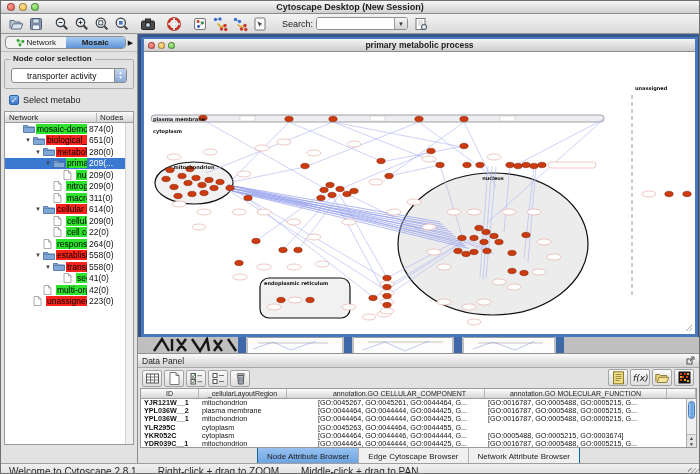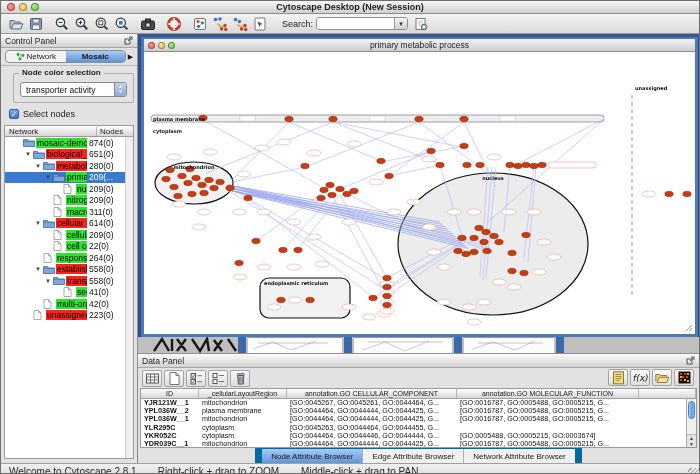--- a/index.html
+++ b/index.html
@@ -31,24 +31,24 @@
   .main{position:relative;height:429px;}
   
   .cpanel{position:absolute;left:0;top:0;width:137px;height:429px;background:#e2e2e2;border-right:1px solid #8b8b8b;}
   .panel-head{height:14px;background:linear-gradient(#fbfbfb,#d2d2d2);border-bottom:1px solid #a8a8a8;
               display:flex;align-items:center;justify-content:space-between;padding:0 4px;font-size:8.5px;color:#222;}
   .cp-tabs{height:18px;display:flex;align-items:center;padding:2px 2px 2px 4px;border-bottom:1px solid #bdbdbd;}
   .seg-group{display:flex;height:13px;border:1px solid #8f8f8f;border-radius:4px;background:#f3f3f3;overflow:hidden;flex:1;}
   .seg{display:flex;align-items:center;justify-content:center;gap:2px;font-size:8px;flex:1;color:#1a1a1a;}
   .seg.sel{background:linear-gradient(#a8ccf2,#5e95d8);font-weight:bold;}
   .tab-arrow{width:9px;font-size:7px;color:#111;text-align:center;flex:none;}
-  .groupbox{position:relative;margin:7px 3px 2px 12px;border:1px solid #aeaeae;border-radius:2px;height:30px;}
+  .groupbox{position:relative;margin:7px 3px 2px 3px;border:1px solid #aeaeae;border-radius:2px;height:30px;}
   .groupbox .gb-label{position:absolute;top:-6px;left:5px;background:#e2e2e2;padding:0 3px;font-size:8px;font-weight:bold;color:#222;}
   .combo{display:flex;align-items:center;height:15px;margin:8px 6px 0 6px;background:#fff;border:1px solid #8a8a8a;border-radius:3px;overflow:hidden;}
-  .combo .combo-text{flex:1;font-size:8.5px;padding-left:5px;color:#111;white-space:nowrap;overflow:hidden;}
+  .combo .combo-text{flex:1;font-size:8.5px;padding-left:15px;color:#111;white-space:nowrap;overflow:hidden;}
   .combo .combo-step{width:12px;align-self:stretch;background:linear-gradient(#c3d4ee,#8aa9d6);border-left:1px solid #8a8a8a;
         display:flex;flex-direction:column;align-items:center;justify-content:center;font-size:4.5px;color:#fff;line-height:1.1;}
   .check-row{display:flex;align-items:center;gap:4px;margin:6px 0 0 8px;font-size:9px;}
   .checkbox{width:10px;height:10px;border-radius:2px;background:linear-gradient(#7fb0ec,#3a74c8);
             border:1px solid #2d5ea8;color:#fff;font-size:8px;line-height:9px;text-align:center;}
   .tree-header{display:flex;height:12px;margin:6px 3px 0 3px;background:linear-gradient(#fcfcfc,#d5d5d5);
                border:1px solid #9b9b9b;font-size:8px;color:#222;align-items:center;}
   .tree-header .th1{flex:1;padding-left:4px;border-right:1px solid #b5b5b5;}
   .tree-header .th2{width:36px;padding-left:3px;}
   .tree-body{position:relative;margin:0 3px;background:#fff;border:1px solid #9b9b9b;border-top:none;height:322px;overflow:hidden;}
@@ -64,46 +64,46 @@
   .lbl.red{background:var(--red);}
   .tcount{flex:none;width:37px;font-size:8.5px;padding-left:2px;color:#111;}
   
   .desktop{position:absolute;left:137px;top:0;right:0;height:429px;background:#3a5c92;overflow:hidden;}
   .net-window{position:absolute;left:3px;top:3px;width:557px;height:300px;border:3px solid #4a78bd;border-top-width:2px;
               background:#fff;box-shadow:0 2px 5px rgba(0,0,0,.45);}
   .net-titlebar{position:relative;height:13px;background:linear-gradient(#f4f4f4,#cdcdcd);border-bottom:1px solid #8c8c8c;
                 display:flex;align-items:center;justify-content:center;}
   .net-titlebar .traffic{left:4px;top:3px;gap:3px;}
   .net-titlebar .traffic i{width:7px;height:7px;}
-  .net-title{font-size:8.5px;font-weight:400;color:#222;}
+  .net-title{font-size:8.5px;font-weight:700;color:#222;}
   .net-canvas-wrap{position:relative;height:282px;background:#fff;overflow:hidden;}
   svg text{font-family:"DejaVu Sans","Liberation Sans",sans-serif;}
   
   .bg-strip{position:absolute;left:0;top:303px;width:563px;height:16px;background:#bfbfbf;}
   .frag{position:absolute;top:0;height:16px;background:#fdfdfd;border-top:1px solid #9a9a9a;}
   .frag-div{position:absolute;top:0;height:16px;width:8px;background:#3f68a8;}
   
   .dpanel{position:absolute;left:0;top:319px;right:0;height:110px;background:#e2e2e2;border-top:1px solid #909090;}
   .dp-toolbar{position:relative;height:20px;display:flex;align-items:center;gap:2px;padding:0 4px;}
   .dbtn{width:20px;height:17px;border:1px solid #a3a3a3;border-radius:2px;background:linear-gradient(#fbfbfb,#dedede);
         display:flex;align-items:flex-end;justify-content:center;flex:none;}
   .dp-right{position:absolute;right:5px;top:1px;display:flex;gap:2px;}
   .dp-table{position:relative;margin:0 2px;height:60px;border:1px solid #9a9a9a;background:#fff;overflow:hidden;}
   .dt-head{display:flex;height:10px;background:linear-gradient(#fdfdfd,#d6d6d6);border-bottom:1px solid #a0a0a0;}
   .dt-head span{font-size:7px;color:#222;text-align:center;border-right:1px solid #b5b5b5;overflow:hidden;white-space:nowrap;line-height:10px;}
   .dt-row{display:flex;height:8.2px;align-items:center;}
   .dt-row span{font-size:7.2px;padding-left:3px;white-space:nowrap;overflow:hidden;line-height:8.2px;color:#111;}
   .dt-row span:first-child{font-weight:bold;}
-  .c0{width:58px;flex:none;}.c1{width:88px;flex:none;}.c2{width:170px;flex:none;}.c3{width:182px;flex:none;}.cf{flex:1;}
+  .c0{width:58px;flex:none;}.c1{width:88px;flex:none;}.c2{width:170px;flex:none;margin-left:28px;}.c3{width:182px;flex:none;}.cf{flex:1;}
   .dt-scroll{position:absolute;right:0;top:10px;bottom:0;width:10px;background:#f0f0f0;border-left:1px solid #aaa;}
   .dt-thumb{position:absolute;left:1px;right:1px;top:2px;height:18px;border-radius:4px;
             background:linear-gradient(90deg,#a9cdf4,#5f9ade 60%,#8fc0f0);border:1px solid #4a7cba;}
   .dt-arrows{position:absolute;left:0;right:0;bottom:0;font-size:5px;text-align:center;color:#444;line-height:6px;background:#e4e4e4;border-top:1px solid #bbb;}
   .dp-tabs{height:16px;display:flex;align-items:center;justify-content:center;}
-  .atab-group{display:flex;height:28px;border:7px solid #0369a1;border-radius:7px;overflow:hidden;background:#f0f0f0;}
+  .atab-group{display:flex;height:28px;border:1px solid #0369a1;border-radius:7px;overflow:hidden;background:#f0f0f0;}
   .atab{font-size:8px;padding:0 9px;display:flex;align-items:center;color:#1a1a1a;border-left:1px solid #b0b0b0;}
   .atab:first-child{border-left:none;}
   .atab.sel{background:linear-gradient(#a5cbf4,#5d98dc);}
   
   .statusbar{position:relative;height:16px;background:linear-gradient(#f0f0f0,#dadada);border-top:1px solid #9f9f9f;
              display:flex;align-items:center;font-size:10px;color:#2a2a2a;}
   .statusbar span{white-space:nowrap;}
   .grip{position:absolute;right:0;bottom:0;width:11px;height:11px;
         background:repeating-linear-gradient(135deg,transparent 0 2px,#9f9f9f 2px 3px);}
   .float-icon{display:flex;}
@@ -235,29 +235,20 @@
             <circle cx="11" cy="11" r="2.8" fill="#b9c2cf" stroke="#5a6470"></circle>
             <circle cx="11" cy="11" r="1" fill="#fff"></circle>
           </svg>
         </span>
     </div>
   </div>
 
   <div class="main">
 
     <div class="cpanel">
-      <div class="panel-head">
-        <span>Control Panel</span>
-        <span class="float-icon">
-            <svg width="9" height="9">
-              <rect x="1" y="3" width="5" height="5" fill="none" stroke="#555"></rect>
-              <path d="M4 5l4-4m0 0h-3m3 0v3" stroke="#555" fill="none"></path>
-            </svg>
-          </span>
-      </div>
       <div class="cp-tabs">
         <div class="seg-group">
           <span class="seg">
             <svg width="9" height="9">
                 <circle cx="2" cy="2.5" r="1.4" fill="#2ba82b"></circle>
                 <circle cx="7" cy="3.5" r="1.4" fill="#2ba82b"></circle>
                 <circle cx="4" cy="7" r="1.4" fill="#2ba82b"></circle>
                 <path d="M2 2.5L7 3.5 4 7z" fill="none" stroke="#2ba82b" stroke-width=".6"></path>
               </svg>
             <span>Network</span>
@@ -273,21 +264,21 @@
         <div class="combo">
           <span class="combo-text">transporter activity</span>
           <span class="combo-step">
               <span>▲</span>
               <span>▼</span>
             </span>
         </div>
       </div>
       <div class="check-row">
         <span class="checkbox">✓</span>
-        <span>Select nodes</span>
+        <span>Select metabo</span>
       </div>
       <div class="tree-header">
         <span class="th1">Network</span>
         <span class="th2">Nodes</span>
       </div>
       <div class="tree-body">
         <div class="trow" style="padding-left: 10px;">
             <span class="texp"></span>
             <span class="ticon">
               <svg width="12" height="9" viewBox="0 0 12 9">
@@ -860,21 +851,21 @@
               </div>
             </div>
           <div class="dt-scroll">
             <div class="dt-thumb"></div>
             <div class="dt-arrows">▲<br>▼</div>
           </div>
         </div>
         <div class="dp-tabs">
           <div class="atab-group" id="atab-group">
               <span class="atab sel">Node Attribute Browser</span>
-              <span class="atab">Edge Attribute Browser</span>
+              <span class="atab">Edge Cytoscape Browser</span>
               <span class="atab">Network Attribute Browser</span>
             </div>
         </div>
       </div>
     </div>
   </div>
 
   <div class="statusbar">
     <span style="margin-left:8px">Welcome to Cytoscape 2.8.1</span>
     <span style="margin-left:21px">Right-click + drag to ZOOM</span>

